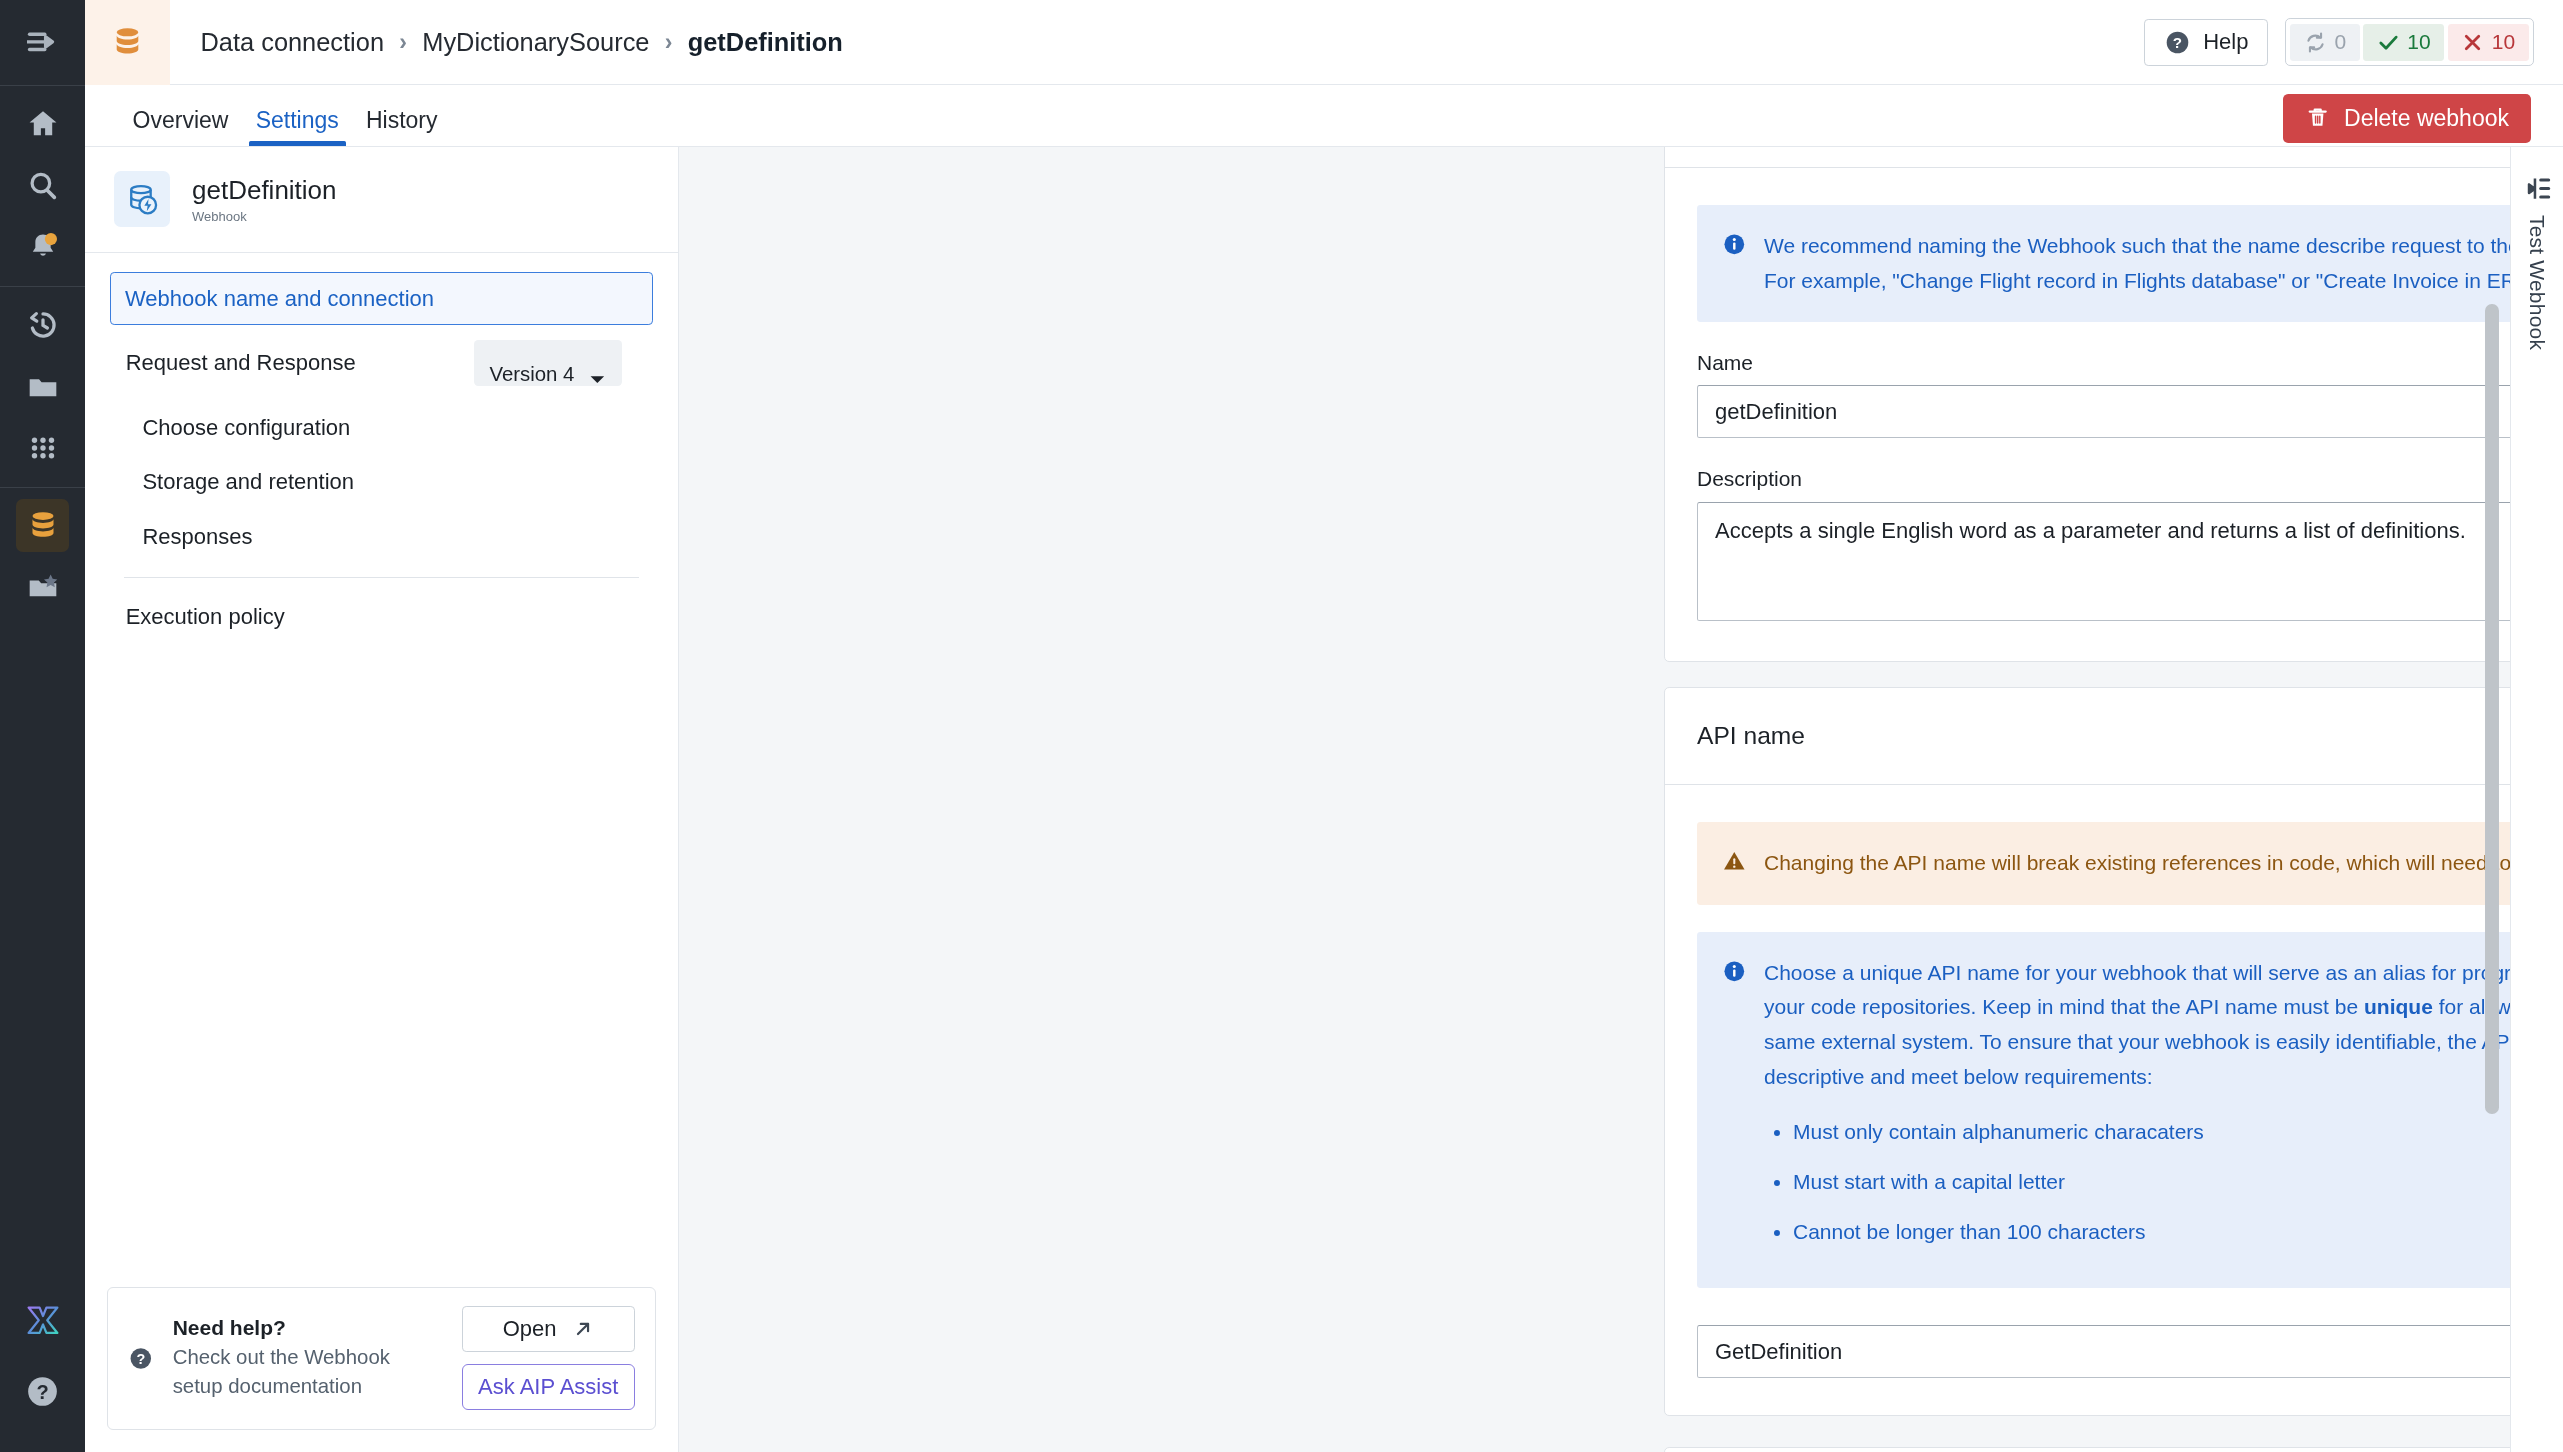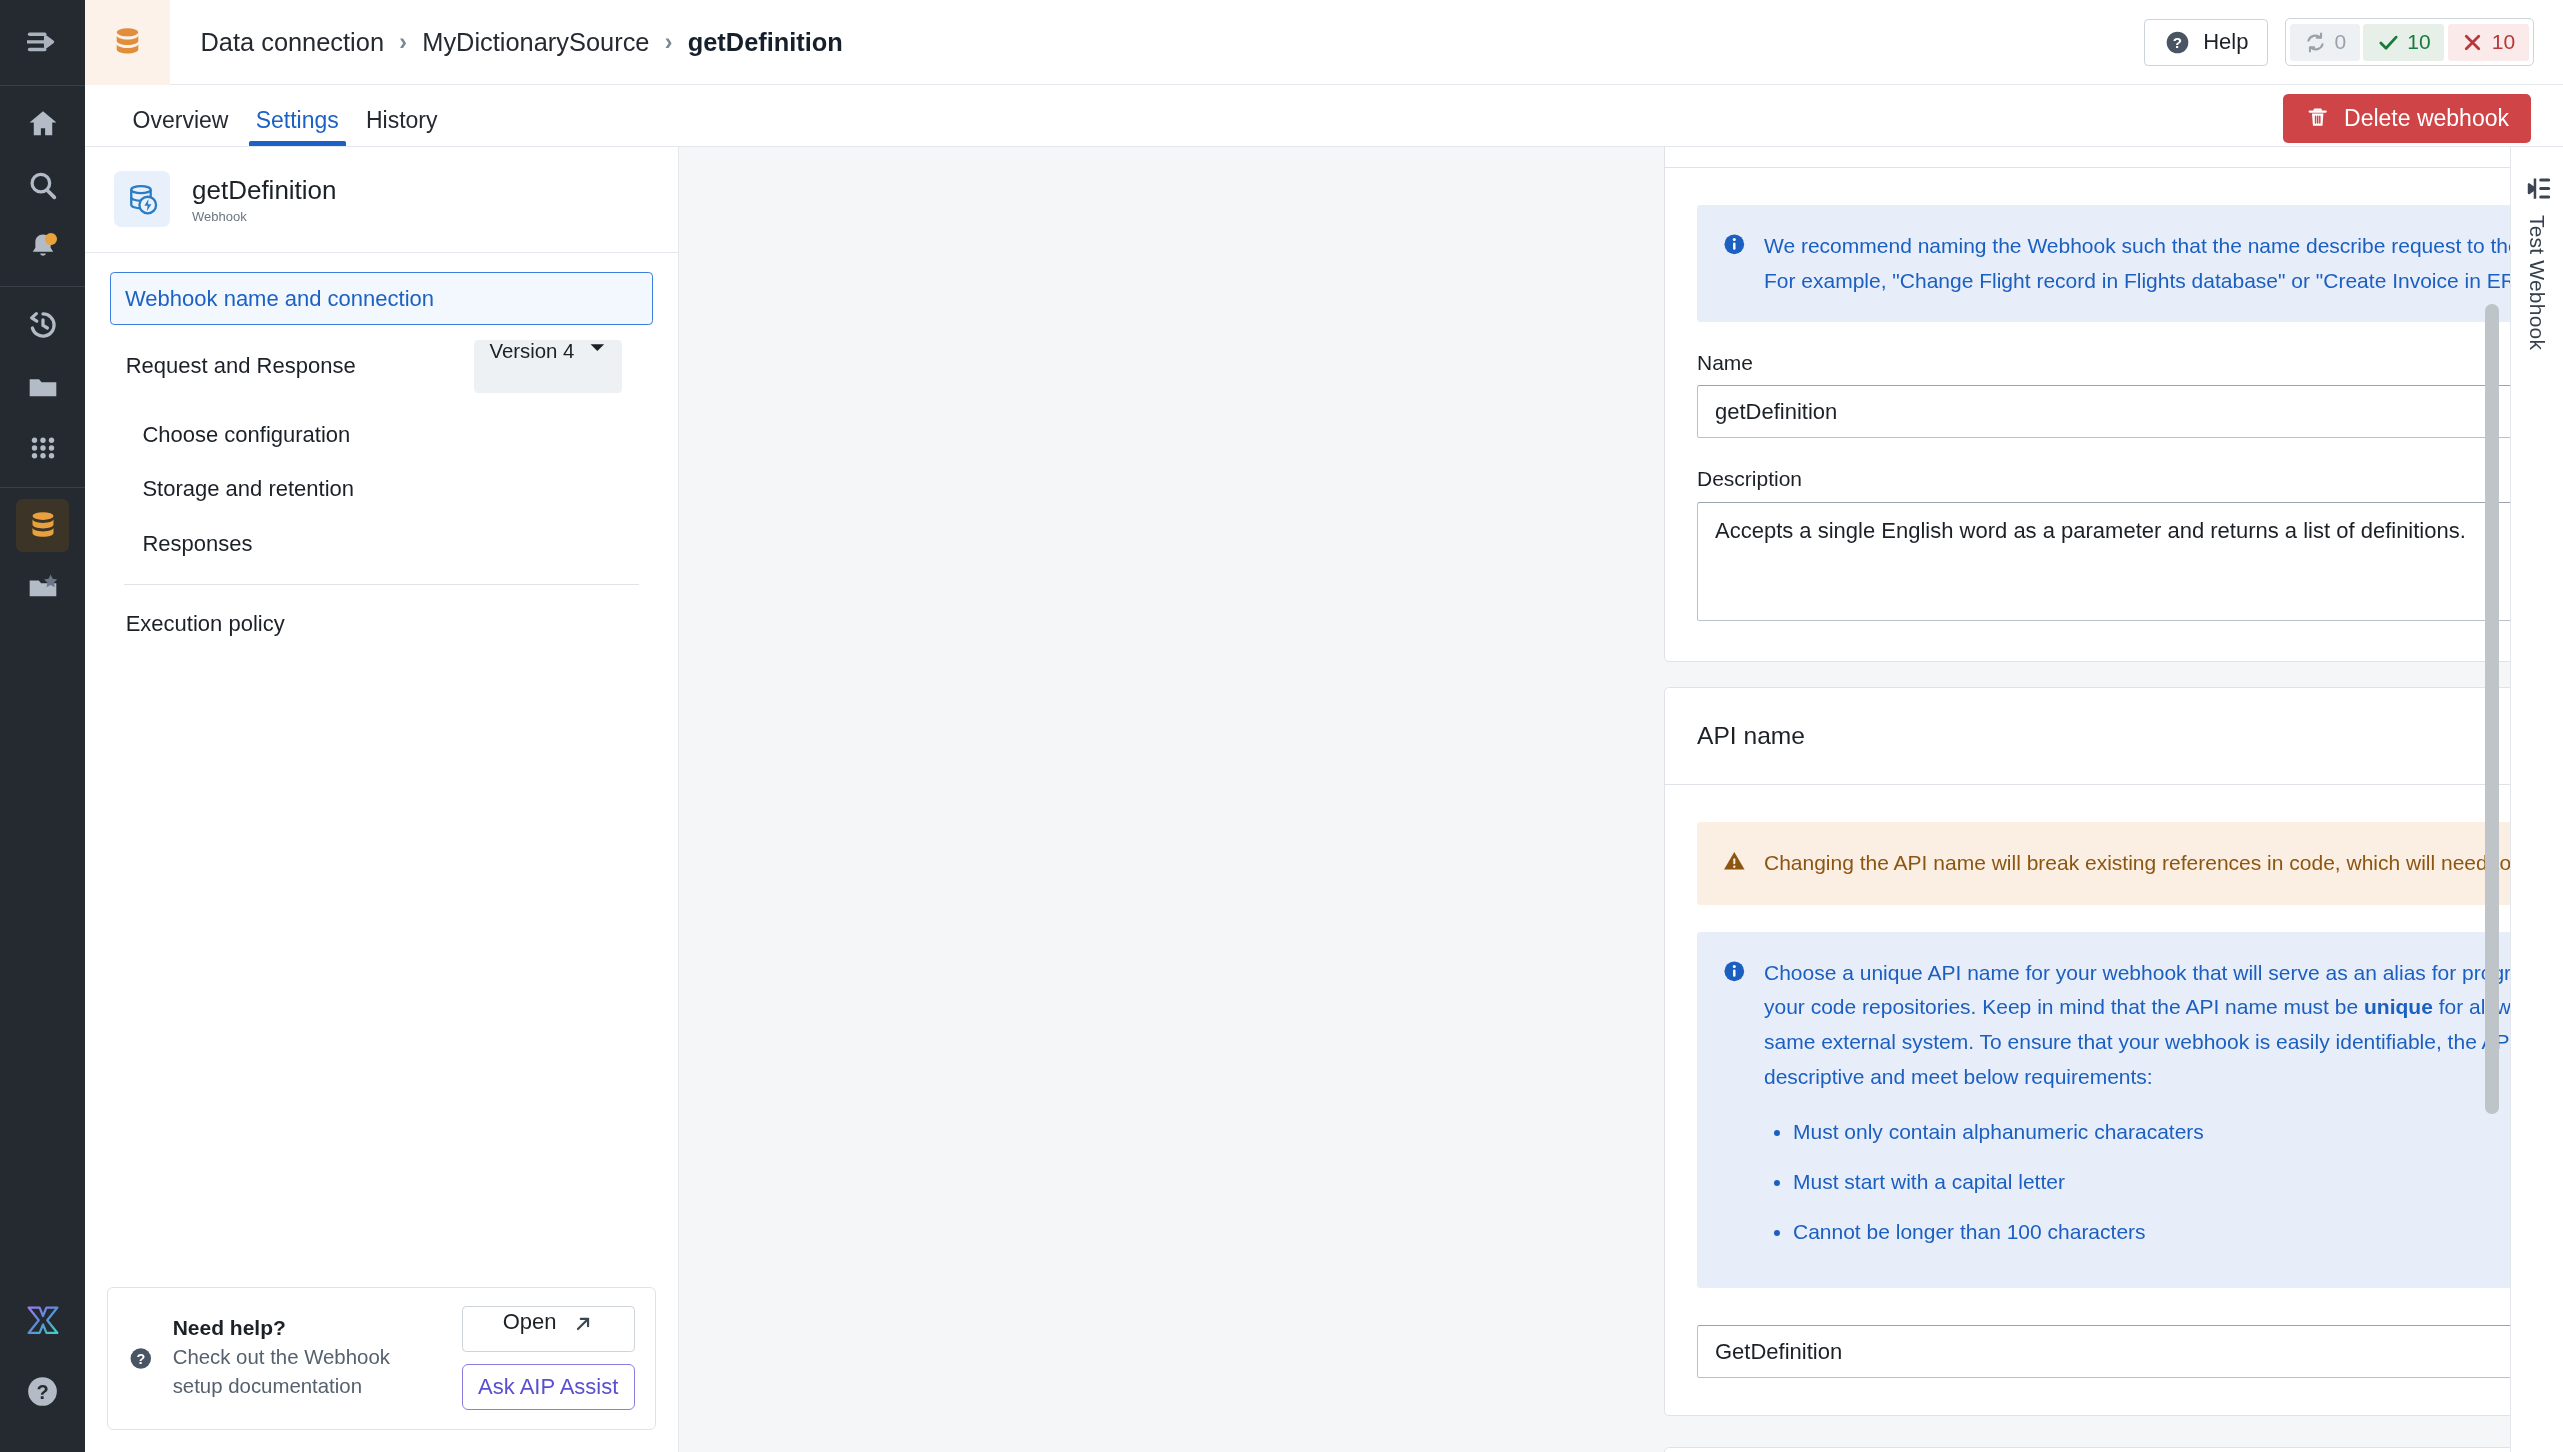--- a/index.html
+++ b/index.html
@@ -149,42 +149,42 @@
     font-size: 22px; color: #1c2127;
     padding: 14.4px 15.3px; border-radius: 4.2px;
     cursor: pointer; display: flex; align-items: center;
   }
   .nav-item.selected {
     background: #f3f7fe; border: 1.7px solid #3b7ddd; color: #1b62c4;
     padding: 12.7px 13.6px;
   }
   .nav-row { display: flex; align-items: center; justify-content: space-between; }
   .version-pill {
-    display: flex; align-items: flex-start; gap: 13.6px;
+    display: flex; align-items: flex-end; gap: 13.6px;
     background: #eef1f4; border-radius: 4.2px;
-    height: 53px; padding: 0 15.3px;
+    height: 46px; padding: 0 15.3px;
     font-size: 20.4px; color: #1c2127; cursor: pointer;
     margin-right: 15.3px;
   }
   .nav-sub { padding-left: 32px; }
   .cfg-divider { height: 0.8px; background: #e0e4e9; margin: 12px 13.6px; }
 
   .helpcard-wrap { margin-top: auto; padding: 0 22px 22px 22px; }
   .helpcard {
     border: 0.8px solid #dfe3e8; border-radius: 6px;
     background: #fff;
     display: flex; align-items: center; gap: 18.7px;
     padding: 18.7px 20.4px;
   }
   .helpcard-txt { flex: 1 1 auto; }
   .helpcard-title { font-size: 21px; font-weight: bold; color: #1c2127; }
   .helpcard-sub { font-size: 20.4px; color: #55616e; line-height: 1.42; margin-top: 3.4px; }
   .helpcard-btns { display: flex; flex-direction: column; gap: 12px; flex: 0 0 auto; }
   .btn-open {
-    display: flex; align-items: flex-end; justify-content: center; gap: 15.3px;
+    display: flex; align-items: center; justify-content: center; gap: 15.3px;
     border: 0.8px solid #ccd3da; border-radius: 4.2px; background: #fff;
     height: 46px; min-width: 151px; padding: 16px 17px;
     font-size: 22px; color: #1c2127; cursor: pointer;
     font-family: "Liberation Sans", sans-serif;
   }
   .btn-aip {
     display: flex; align-items: center; justify-content: center;
     border: 0.8px solid #8a7ee0; border-radius: 6px; background: #fff;
     height: 46px; min-width: 151px; padding: 0 15.3px;
     font-size: 22px; color: #5b4fd1; cursor: pointer;

